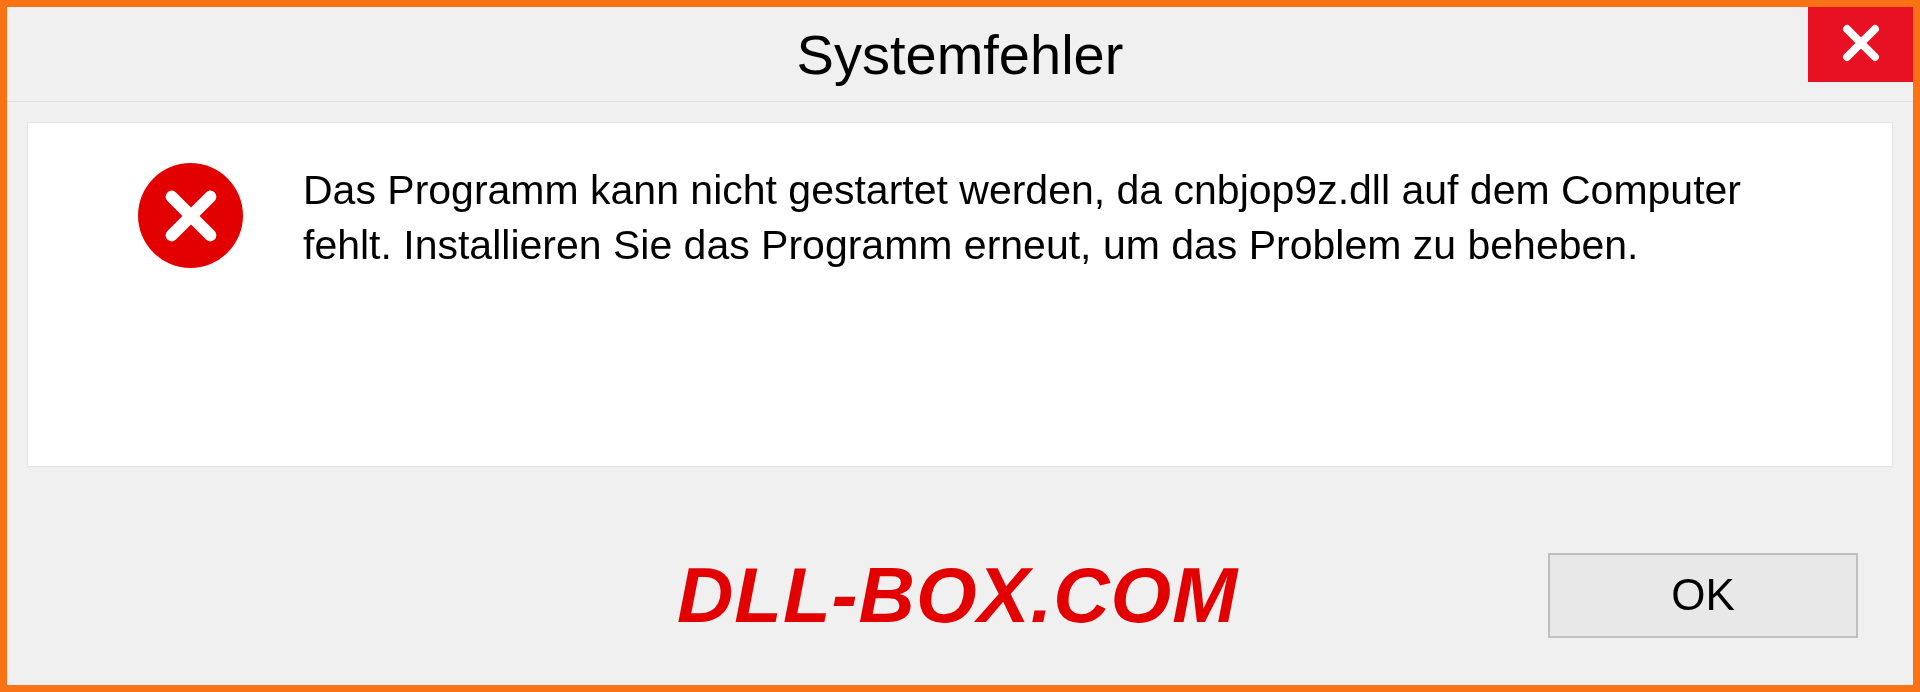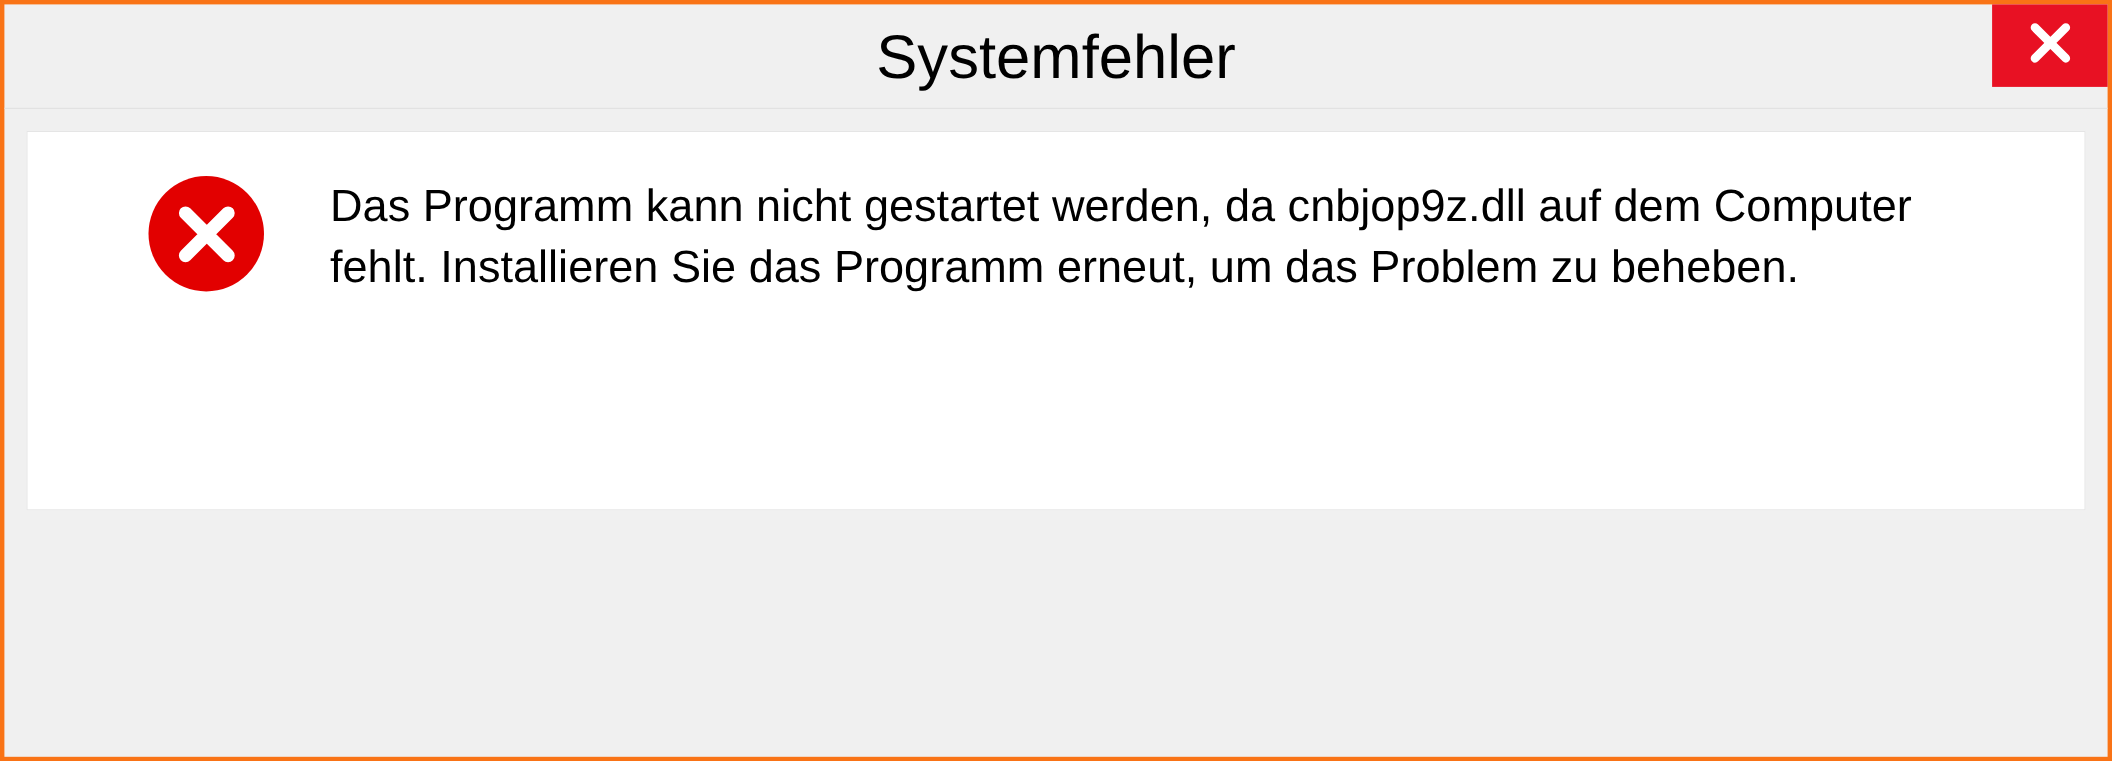--- a/index.html
+++ b/index.html
@@ -11,21 +11,21 @@
       width: 1920px;
       height: 692px;
       font-family: Arial, Helvetica, sans-serif;
       background: #f0f0f0;
       position: relative;
     }
     .dialog {
       width: 100%;
       height: 100%;
       background: #f0f0f0;
-      border: 4px solid #f97316;
+      border: 7px solid #f97316;
       display: flex;
       flex-direction: column;
     }
     .titlebar {
       height: 95px;
       display: flex;
       align-items: center;
       justify-content: center;
       position: relative;
       border-bottom: 1px solid #e0e0e0;
@@ -130,13 +130,17 @@
     <div class="message-box">
       <div class="error-icon">
         <svg viewBox="0 0 24 24">
           <path d="M4 4 L20 20 M20 4 L4 20" stroke="#ffffff" stroke-width="5" stroke-linecap="round" fill="none"></path>
         </svg>
       </div>
       <div class="message-text">Das Programm kann nicht gestartet werden, da cnbjop9z.dll auf dem Computer fehlt. Installieren Sie das Programm erneut, um das Problem zu beheben.</div>
     </div>
   </div>
 
+  <div class="footer">
+    <div class="watermark">DLL-BOX.COM</div>
+    <button class="ok-button">OK</button>
+  </div>
 </div>
 
 </body></html>

